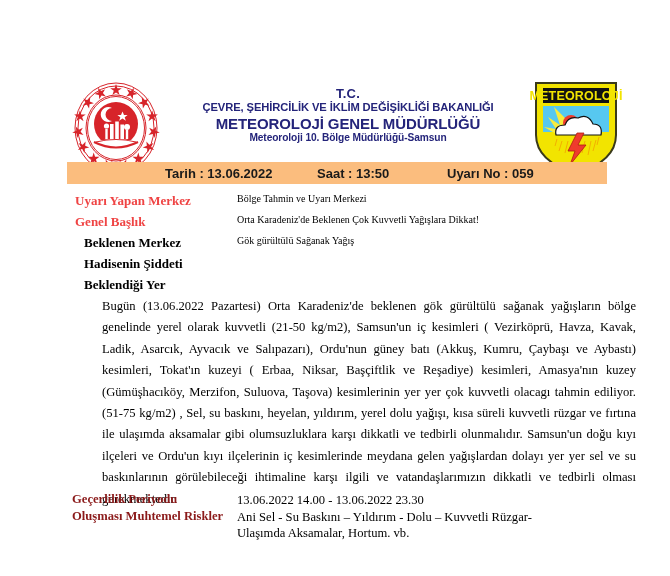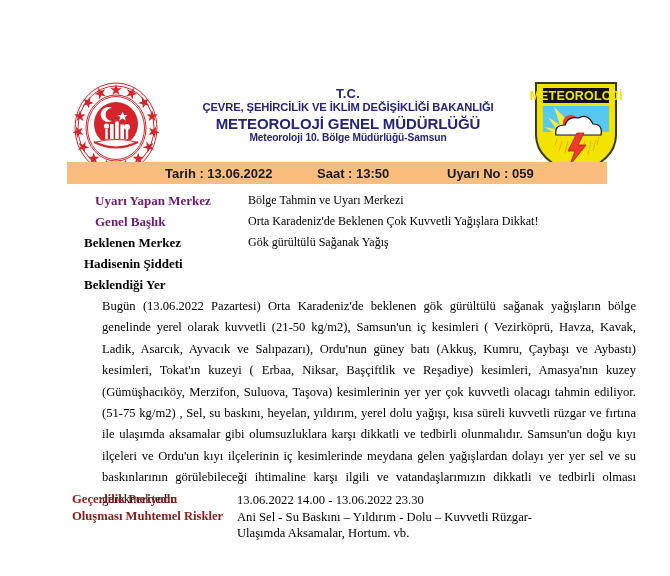--- a/index.html
+++ b/index.html
@@ -95,31 +95,31 @@
   .frow {
     position: relative;
     height: 21px;
   }
   .flabel {
     position: absolute;
     font-size: 13px;
     font-weight: bold;
     white-space: nowrap;
   }
-  .flabel.red { color: #701a75; margin-left: 20px; }
+  .flabel.red { color: #ef4444; }
   .flabel.blk { color: #000000; }
   .flabel.i0 { left: 75px; }
   .flabel.i1 { left: 75px; }
   .flabel.i2 { left: 84px; }
   .flabel.i3 { left: 84px; }
   .flabel.i4 { left: 84px; }
   .fvalue {
     position: absolute;
-    left: 248px;
-    font-size: 12px;
+    left: 237px;
+    font-size: 10px;
     white-space: nowrap;
     color: #000000;
   }
 
   
   .bodytext {
     position: absolute;
     left: 70px;
     top: 296px;
     width: 534px;

